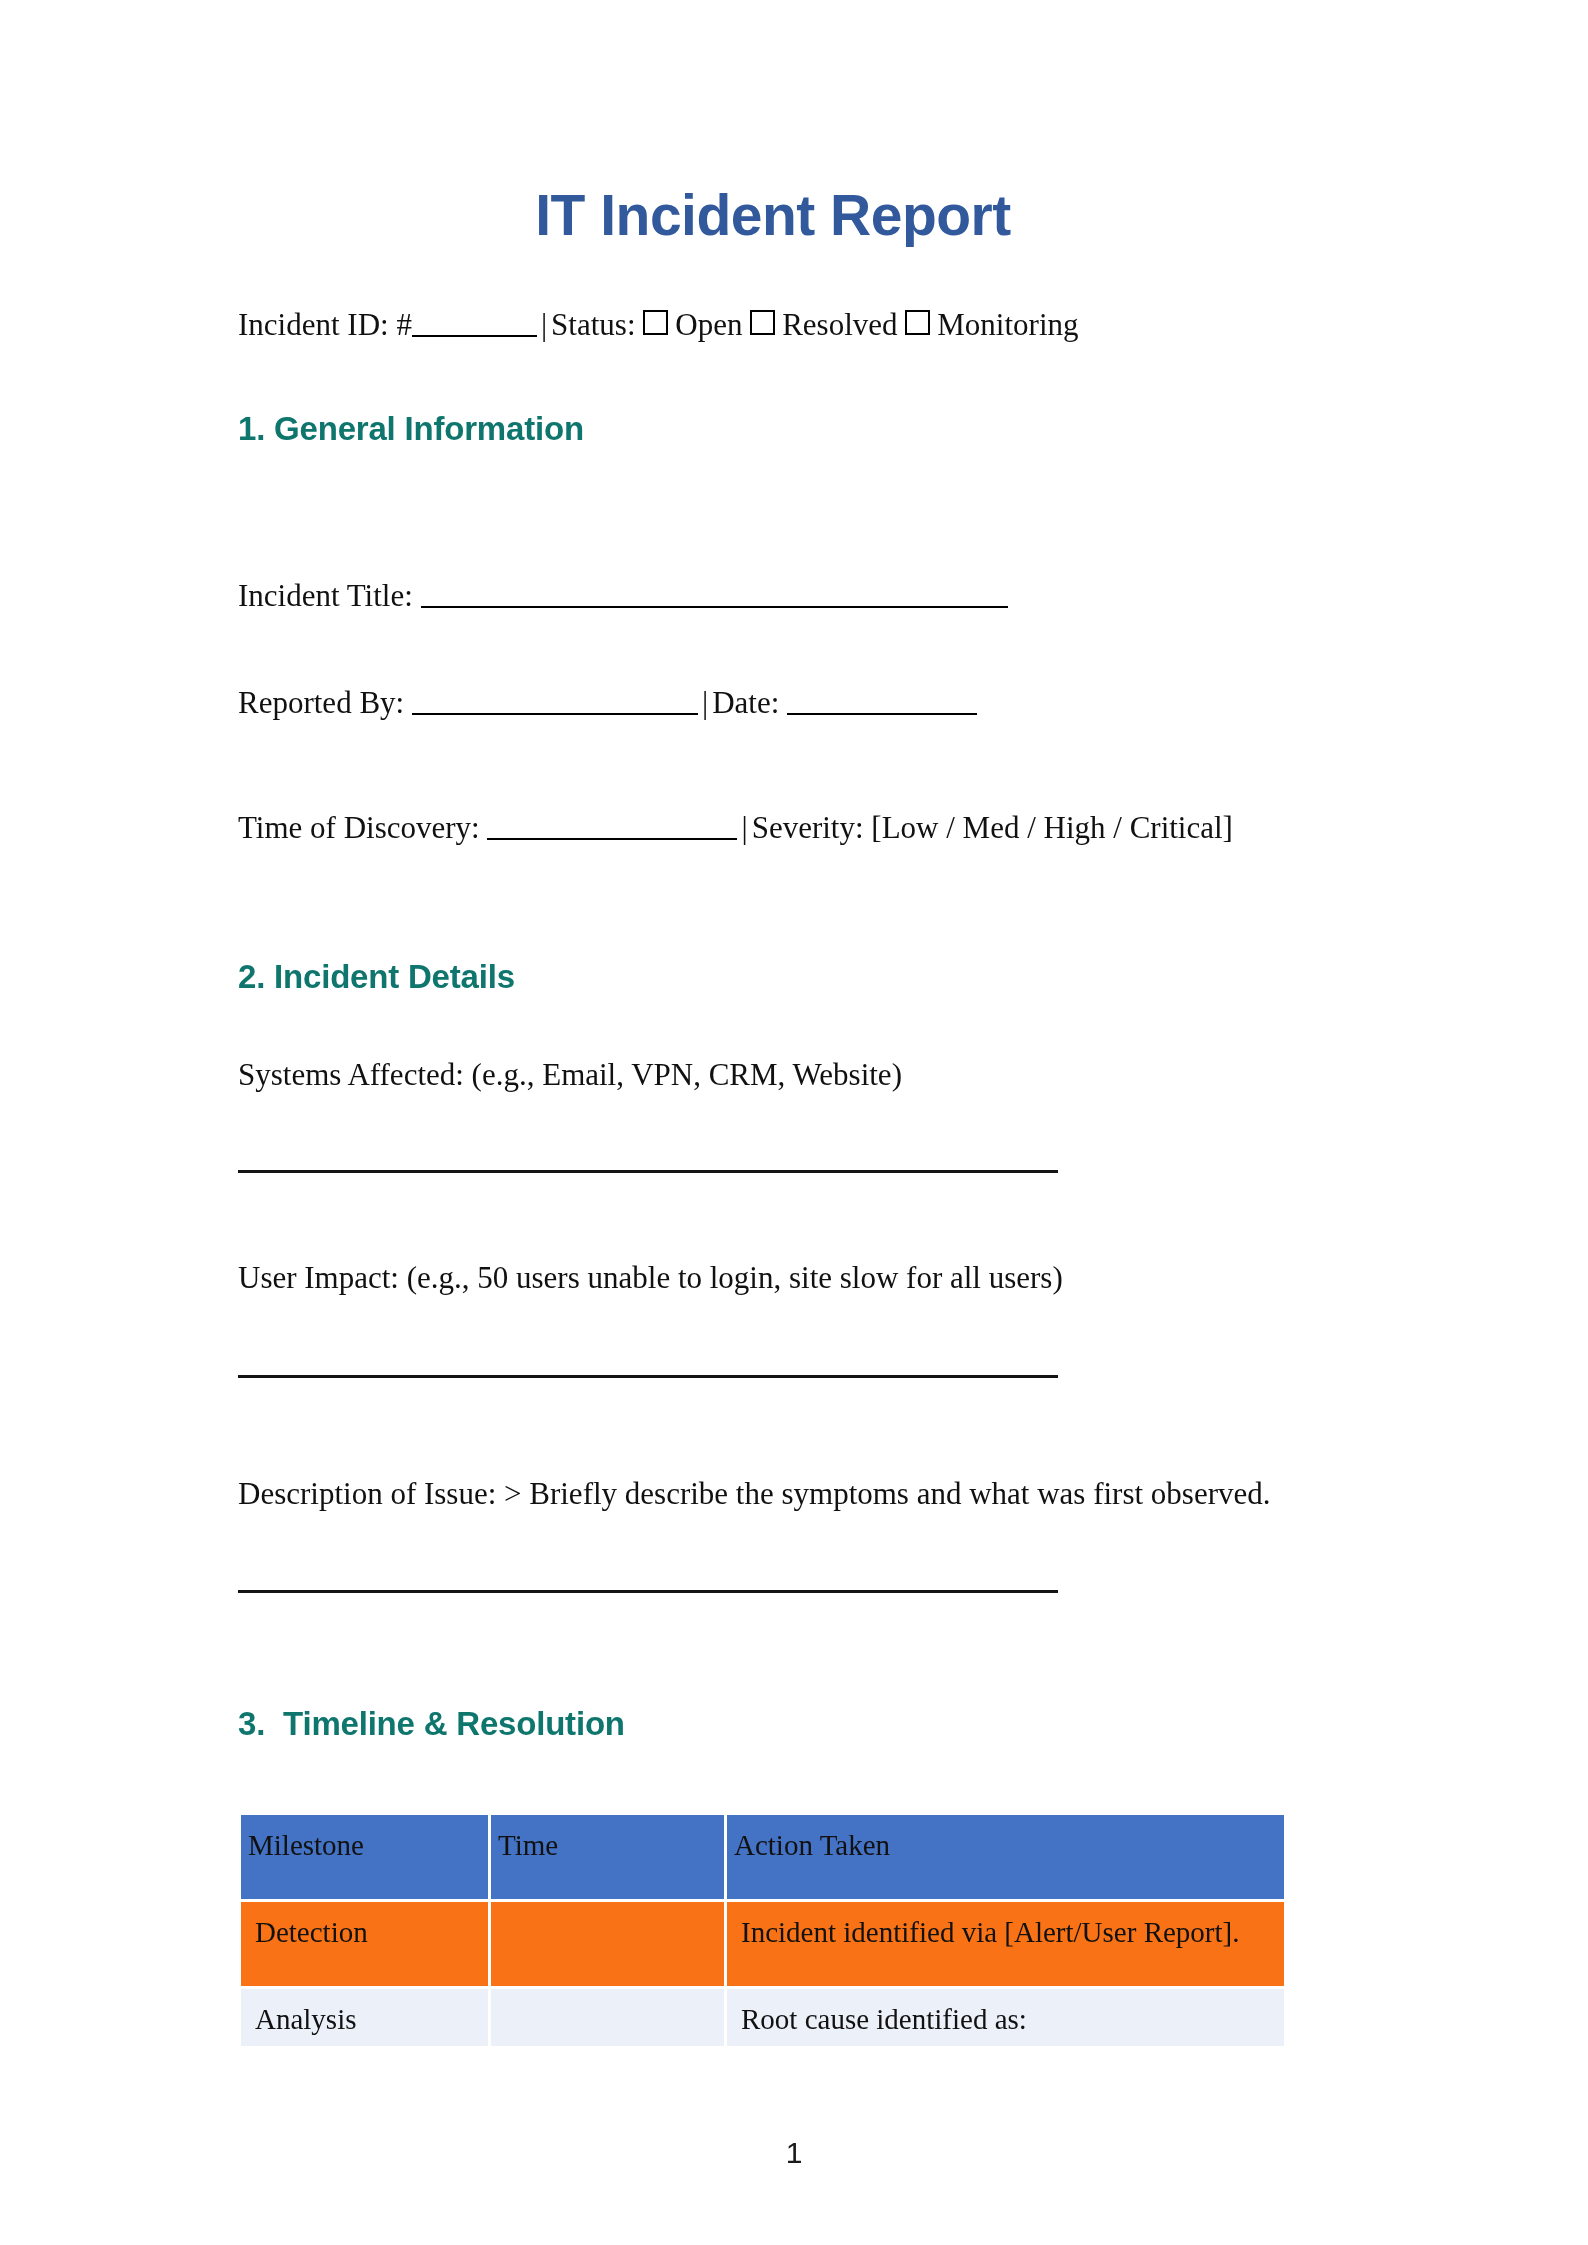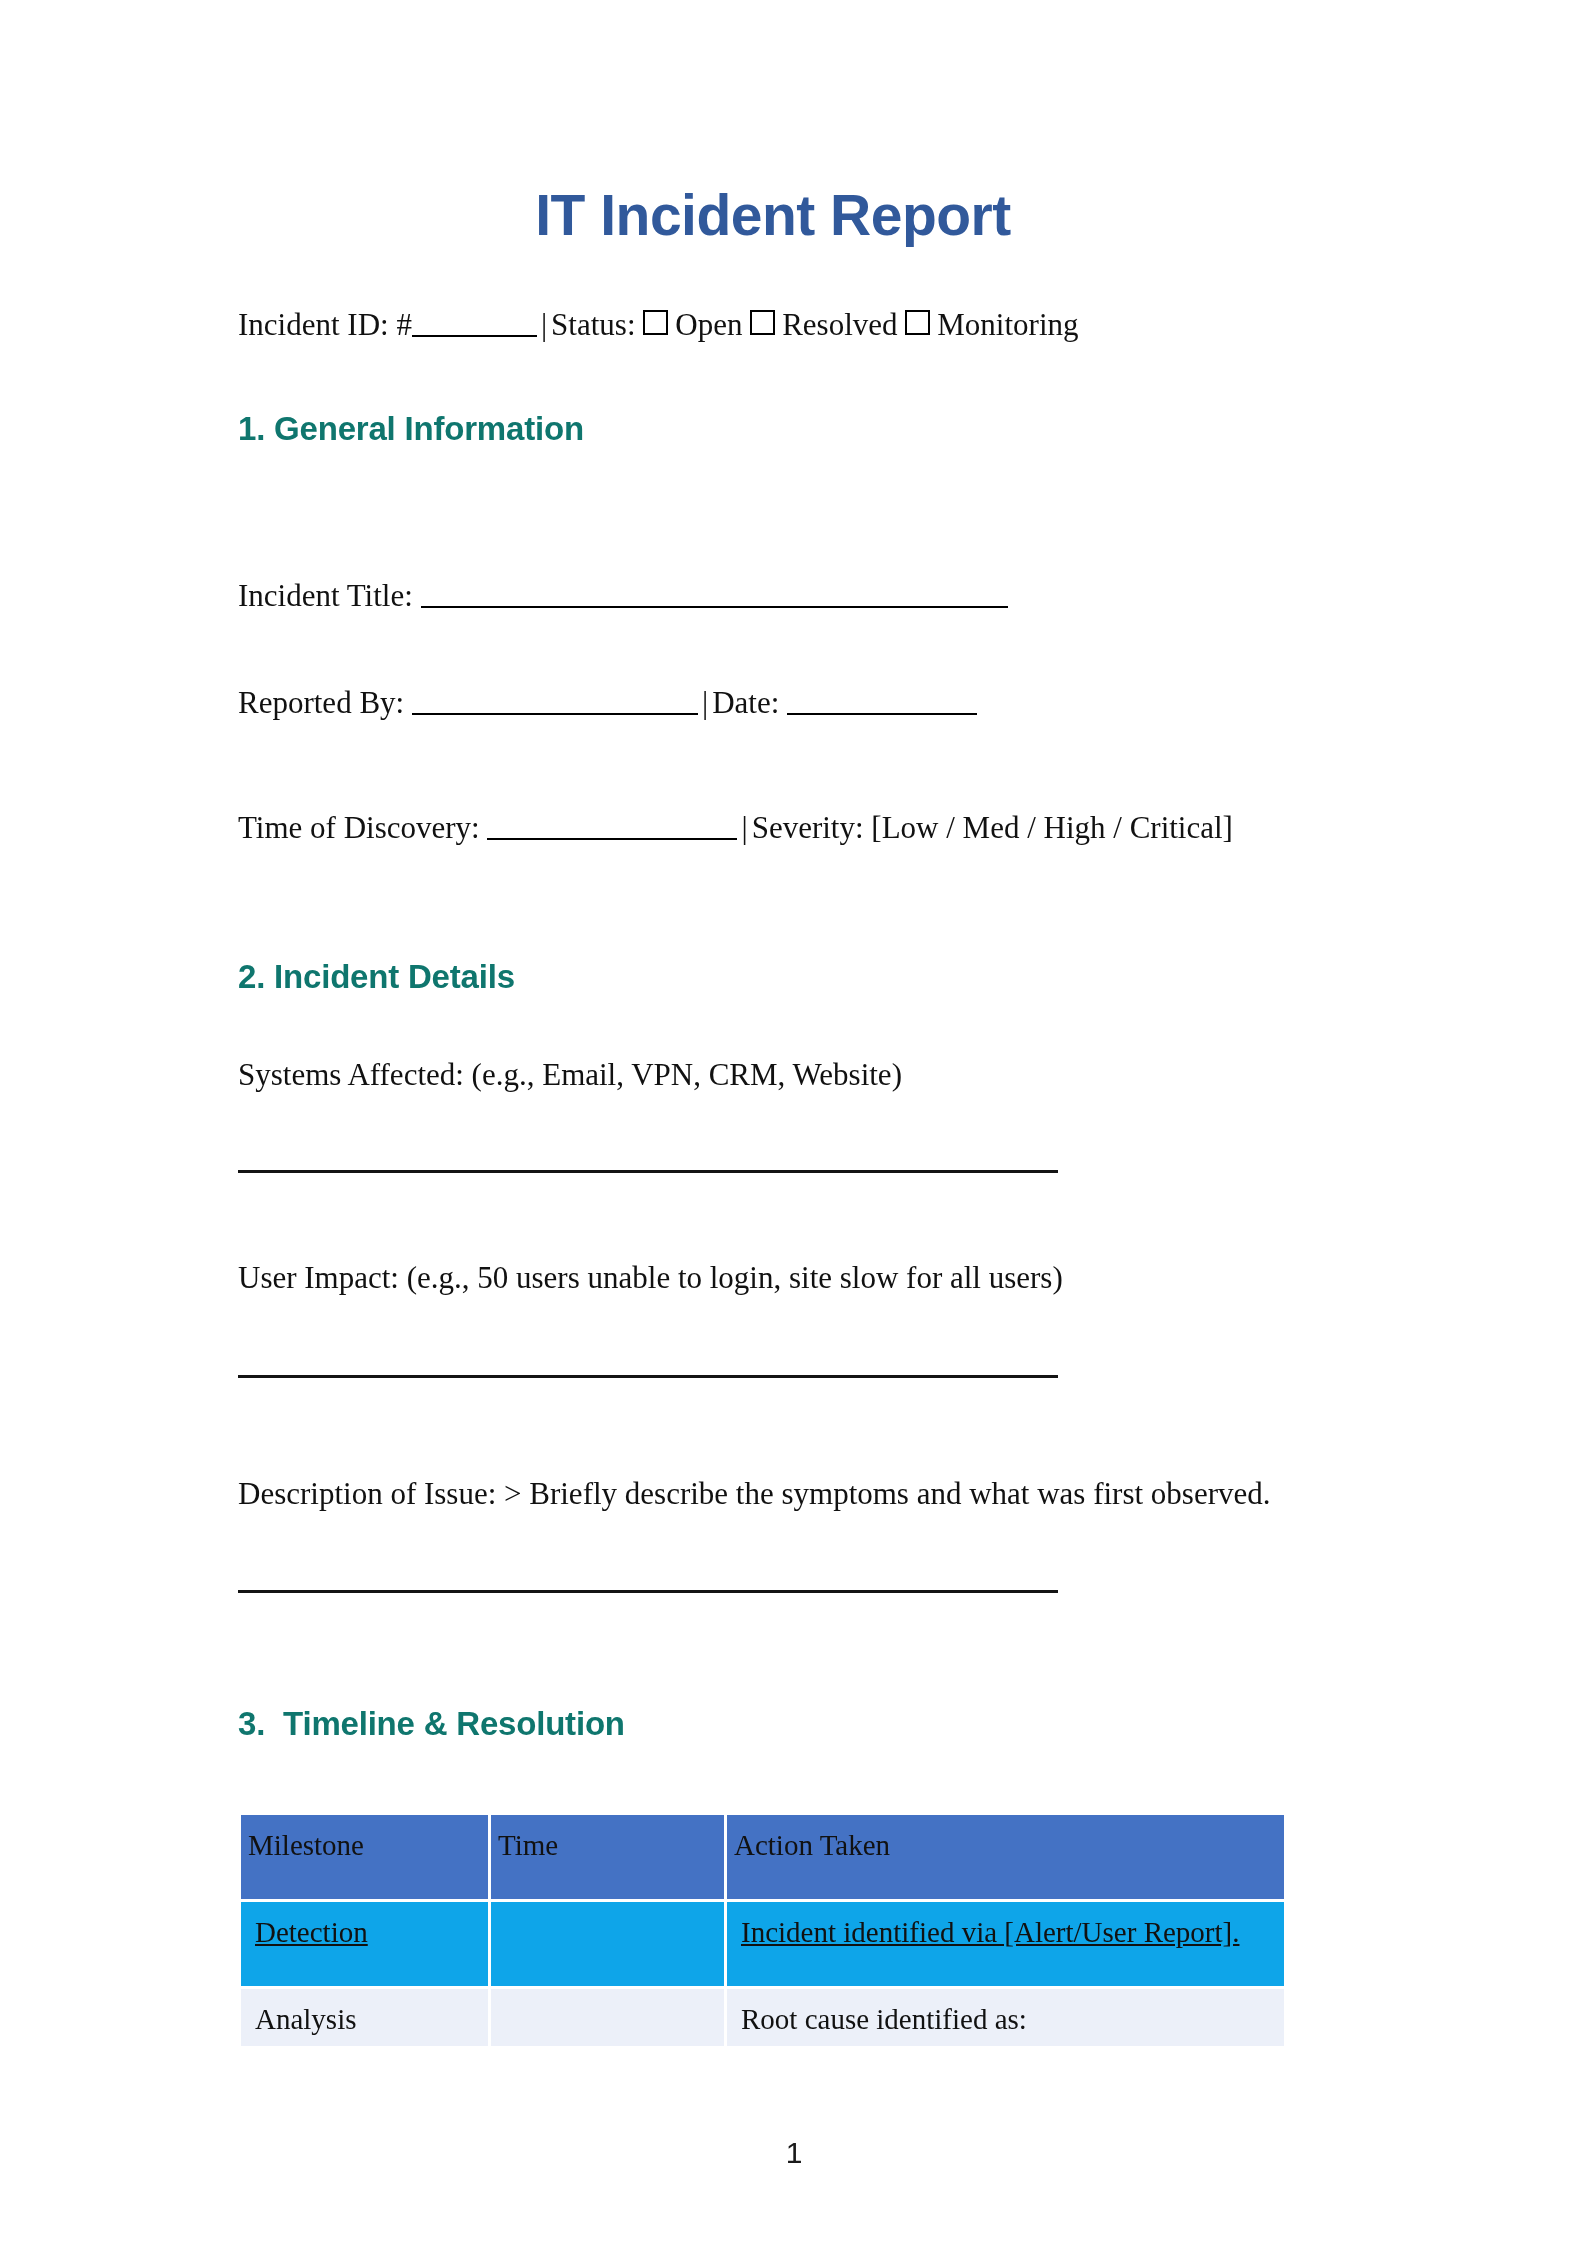--- a/index.html
+++ b/index.html
@@ -115,23 +115,22 @@
   .timeline-table .col-milestone { width: 226px; }
   .timeline-table .col-time { width: 212px; }
   .timeline-table .col-action { width: auto; }
 
   .timeline-table thead td {
     background: #4472c4;
     height: 62px;
     padding-left: 7px;
   }
   .timeline-table tbody tr.row-even td {
-    background: #0ea5e9;
+    background: #f97316;
     height: 62px;
-    text-decoration: underline;
   }
   .timeline-table tbody tr.row-odd td {
     background: #ecf0f9;
     height: 100px;
   }
 
   .cell-rule {
     display: block;
     margin-top: 26px;
     width: 310px;

